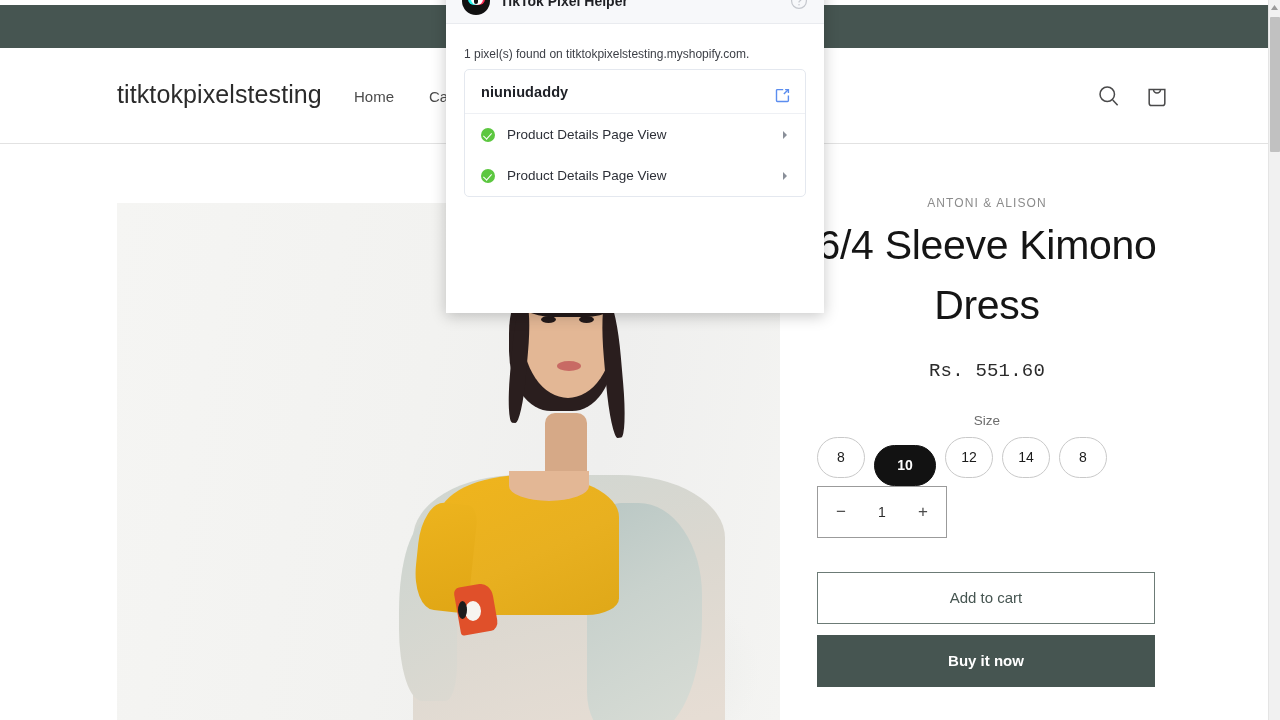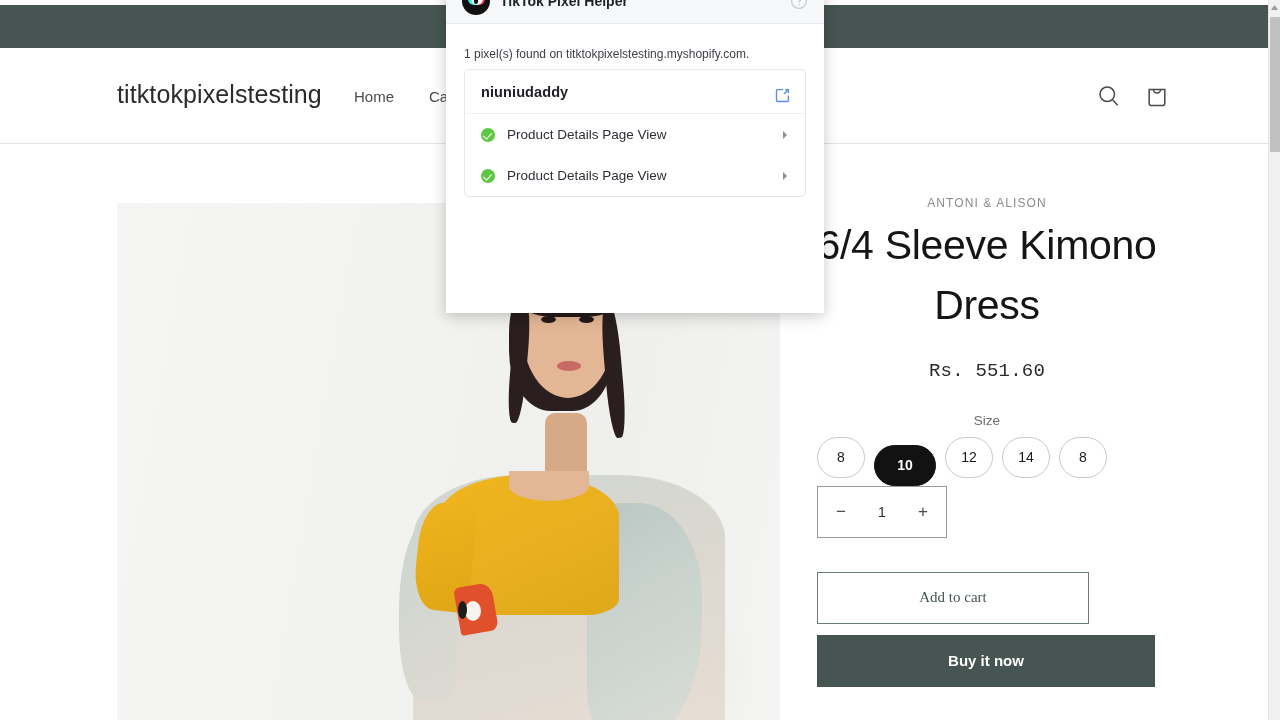--- a/index.html
+++ b/index.html
@@ -211,29 +211,29 @@
     border: 1px solid #9b9b9b;
     display: flex; align-items: center; justify-content: space-between;
     box-sizing: border-box;
     padding: 0 18px;
   }
   .qty-btn { font-size: 17px; color: #4a4a4a; cursor: pointer; line-height: 1; user-select:none; }
   .qty-val { font-size: 14px; color: #2b2b2b; }
 
   .btn-add {
     margin-top: 34px;
-    width: 272px; height: 52px;
+    width: 338px; height: 52px;
     border: 1px solid #6c7b76;
     background: #ffffff;
     color: #465551;
     font-size: 15px;
     display:flex; align-items:center; justify-content:center;
     box-sizing: border-box;
     cursor: pointer;
-    font-family: Liberation Serif, serif;
+    font-family: Liberation Sans, sans-serif;
   }
   .btn-buy {
     margin-top: 11px;
     width: 338px; height: 52px;
     background: #465551;
     color: #ffffff;
     font-size: 15px;
     font-weight: 700;
     display:flex; align-items:center; justify-content:center;
     box-sizing: border-box;

